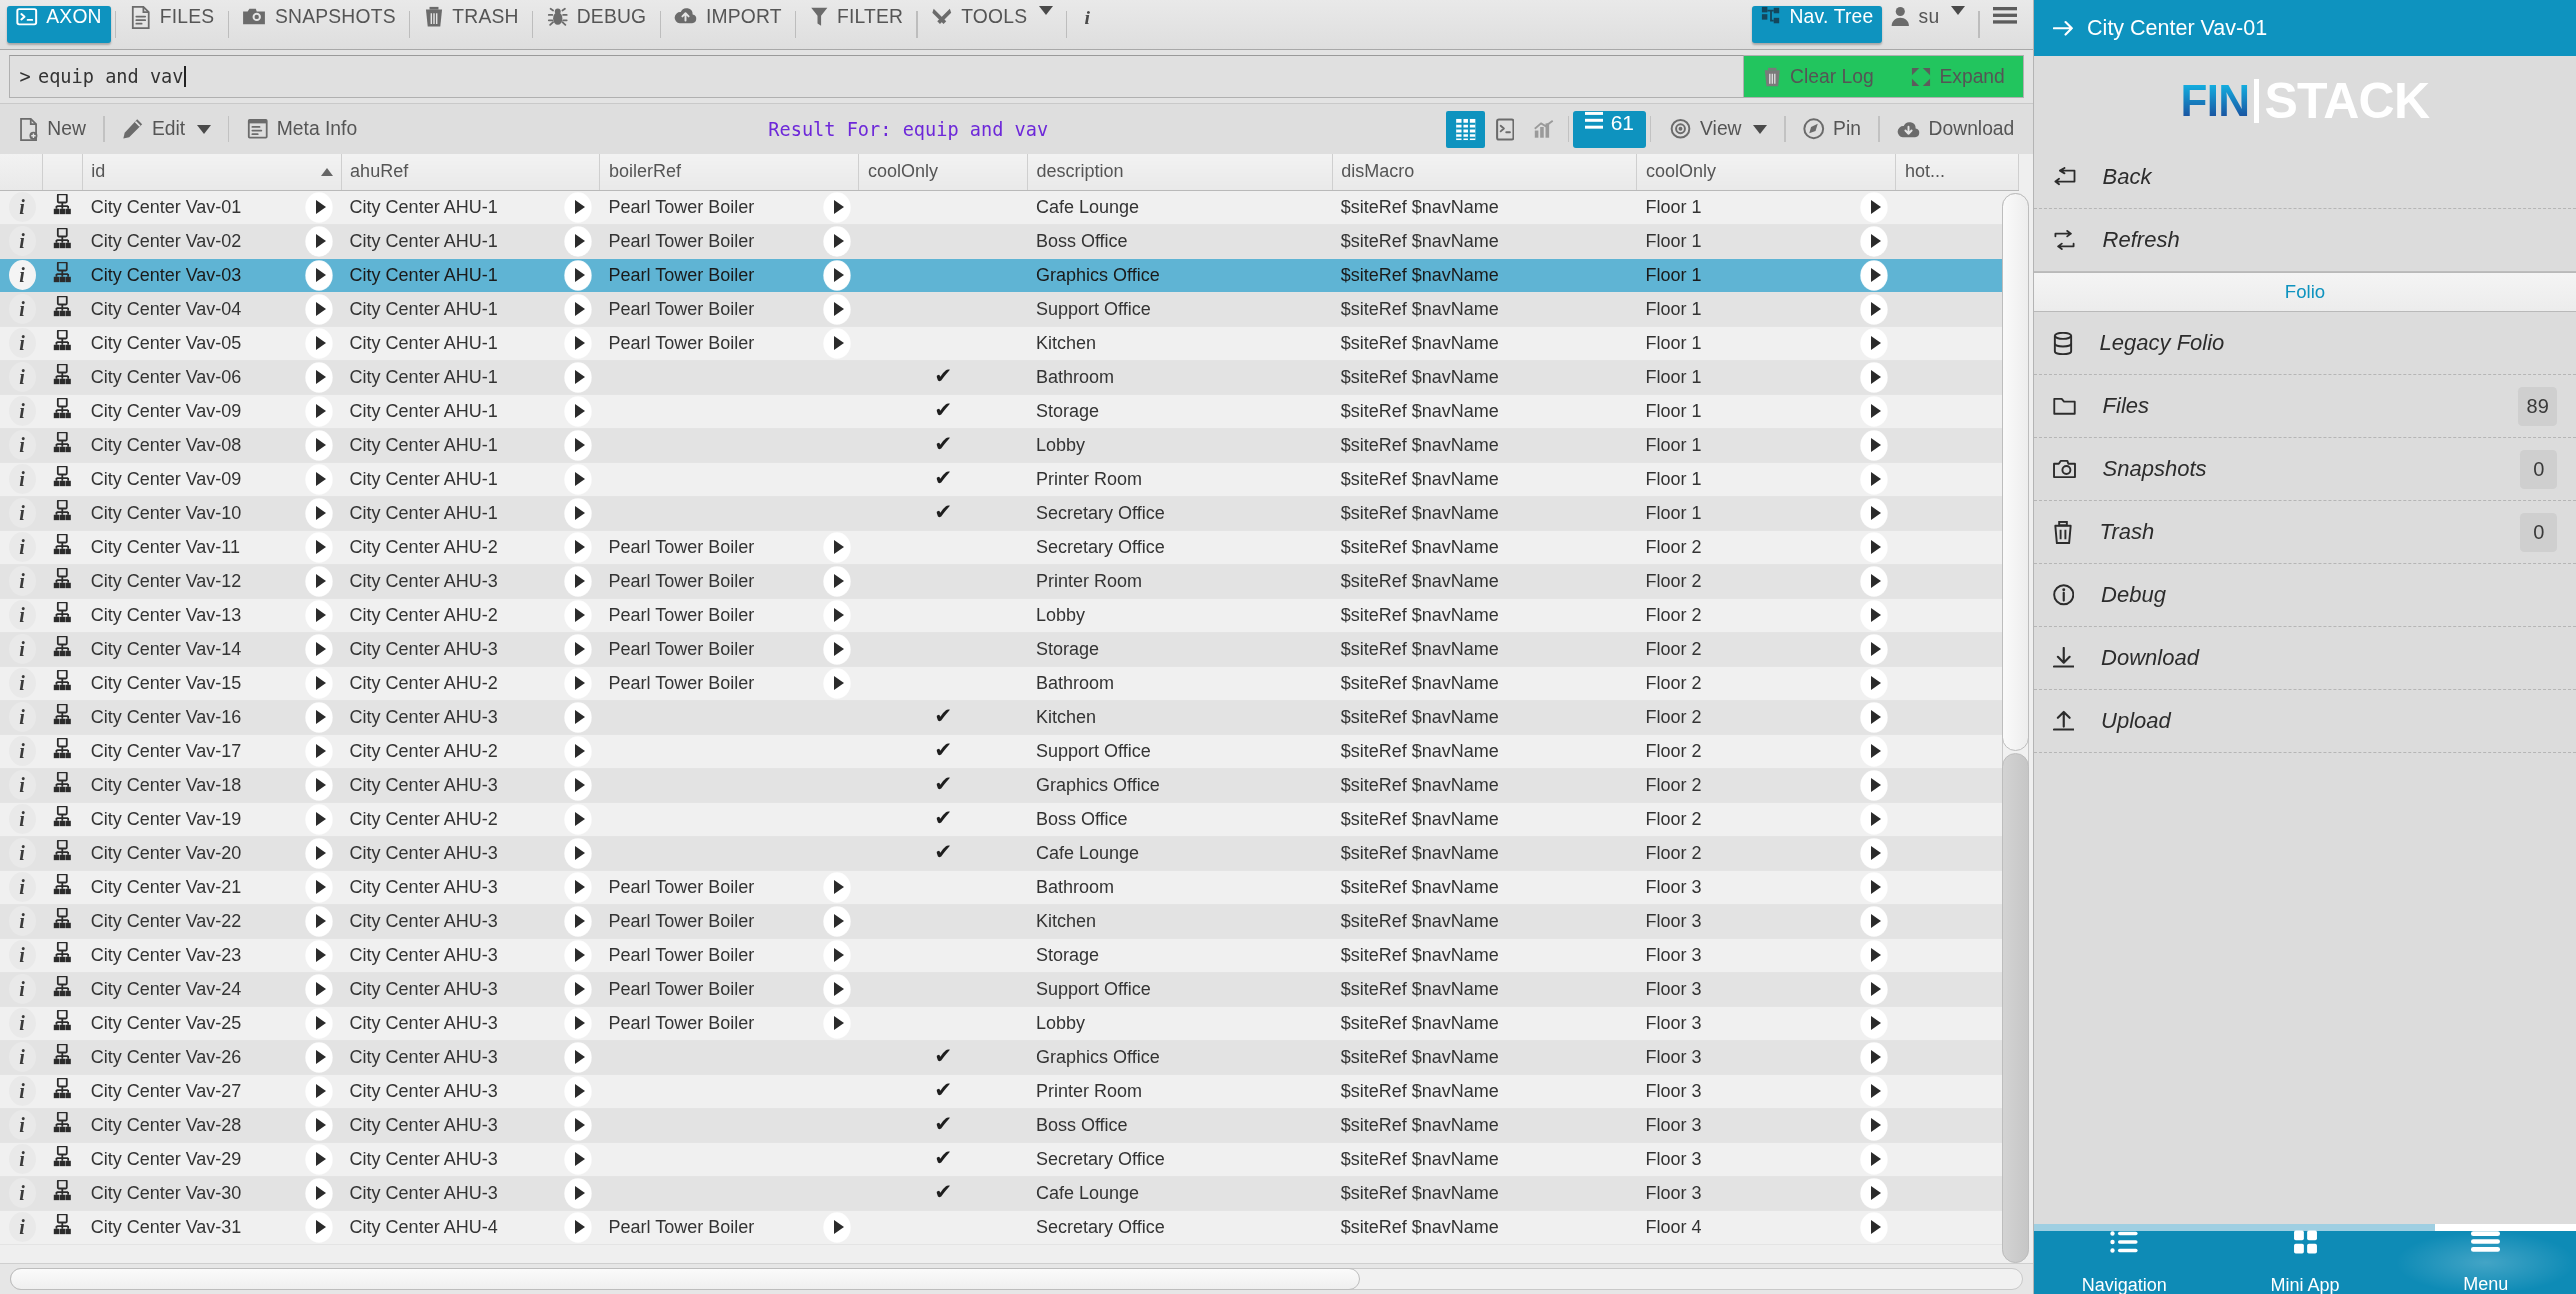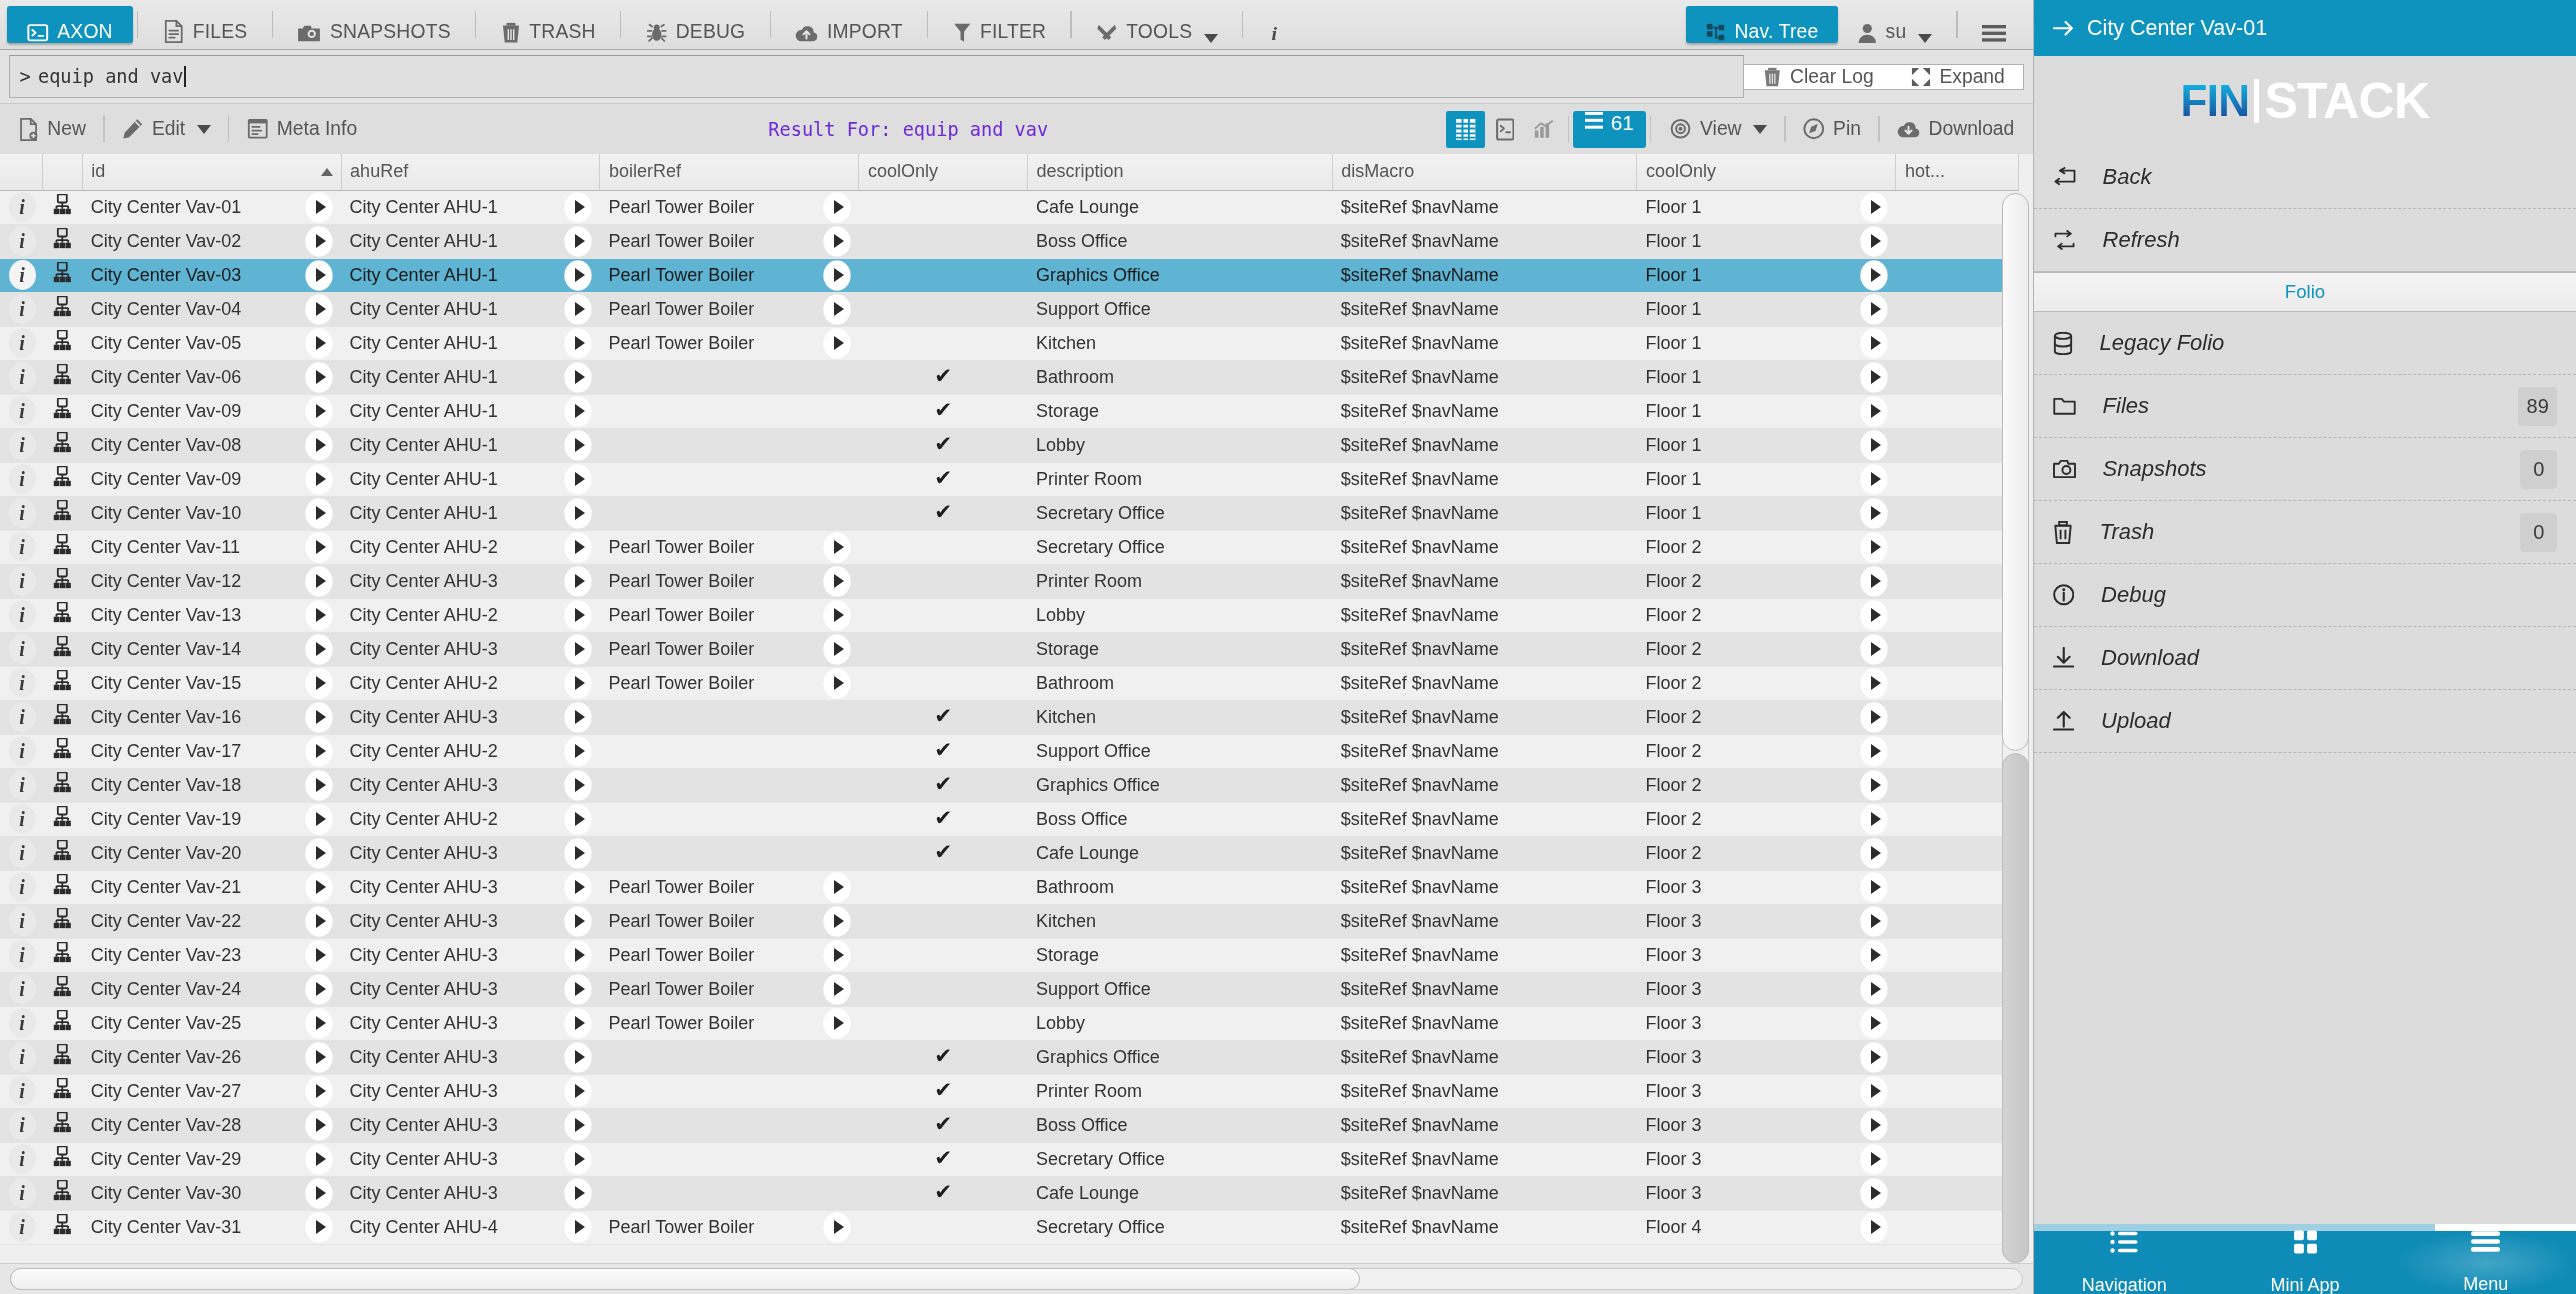--- a/index.html
+++ b/index.html
@@ -14,22 +14,22 @@
   .right { width: 543px; height: 1294px; display:flex; flex-direction:column; background:#dcdcdc; border-left:1.4px solid #b4b4b4;}
 
   
   .topbar {
     height: 50px; background: linear-gradient(#e9e9e9,#dedede);
     border-bottom: 1.4px solid #a8a8a8;
     display: flex; align-items: center; padding: 0 7.2px;
     flex: 0 0 50px;
   }
   .tb-item {
-    display: flex; align-items: flex-end; gap: 8.6px;
-    height: 37px; padding: 0 20px;
+    display: flex; align-items: flex-start; gap: 8.6px;
+    height: 37px; padding: 0 9px;
     color: #555; font-size: 19.3px; letter-spacing:0.2px;
     cursor: pointer; white-space: nowrap;
   }
   .tb-item.active {
     background:#0e93bf; color:#fff; border-radius:2.9px;
     box-shadow: 0 1.4px 2.1px rgba(0,0,0,.25);
   }
   .tb-sep { width:1.4px; height:27px; background:#bdbdbd; margin:0 4.3px; flex:0 0 1.4px;}
   .tb-spacer { flex: 1 1 auto; }
   .ico { display:inline-block; line-height:0; }
@@ -41,21 +41,21 @@
     height: 54px; background:#e3e3e3; display:flex; align-items:center;
     padding: 4.3px 8.6px; flex:0 0 54px; border-bottom:0.7px solid #c9c9c9;
   }
   .qinput {
     flex:1 1 auto; height:43px; background:#e0e0e0;
     border:1.4px solid #b0b0b0; border-top-color:#9a9a9a;
     display:flex; align-items:center; padding:0 10px;
     font-family:"DejaVu Sans Mono", monospace; font-size:18.6px; color:#333;
   }
   .qcursor{display:inline-block;width:1.4px;height:21.5px;background:#222;margin-left:0.7px;}
-  .qactions{display:flex;align-items:center;height:26px;border:1.4px solid #b0b0b0;border-left:none;background:#ffffff;}
+  .qactions{display:flex;align-items:center;height:43px;border:1.4px solid #b0b0b0;border-left:none;background:#22c55e;}
   .qbtn{display:flex;align-items:center;gap:8.6px;padding:0 18.6px;color:#555;font-size:19.3px;cursor:pointer;height:100%;}
 
   
   .actionbar{
     height:50px; background:#dedede; display:flex; align-items:center;
     padding:0 5.7px; flex:0 0 50px;
   }
   .ab-item{display:flex;align-items:center;gap:8.6px;padding:0 13px;height:37px;color:#555;font-size:19.3px;cursor:pointer;white-space:nowrap;}
   .ab-sep{width:1.4px;height:26px;background:#c2c2c2;margin:0 4.3px;}
   .ab-result{

